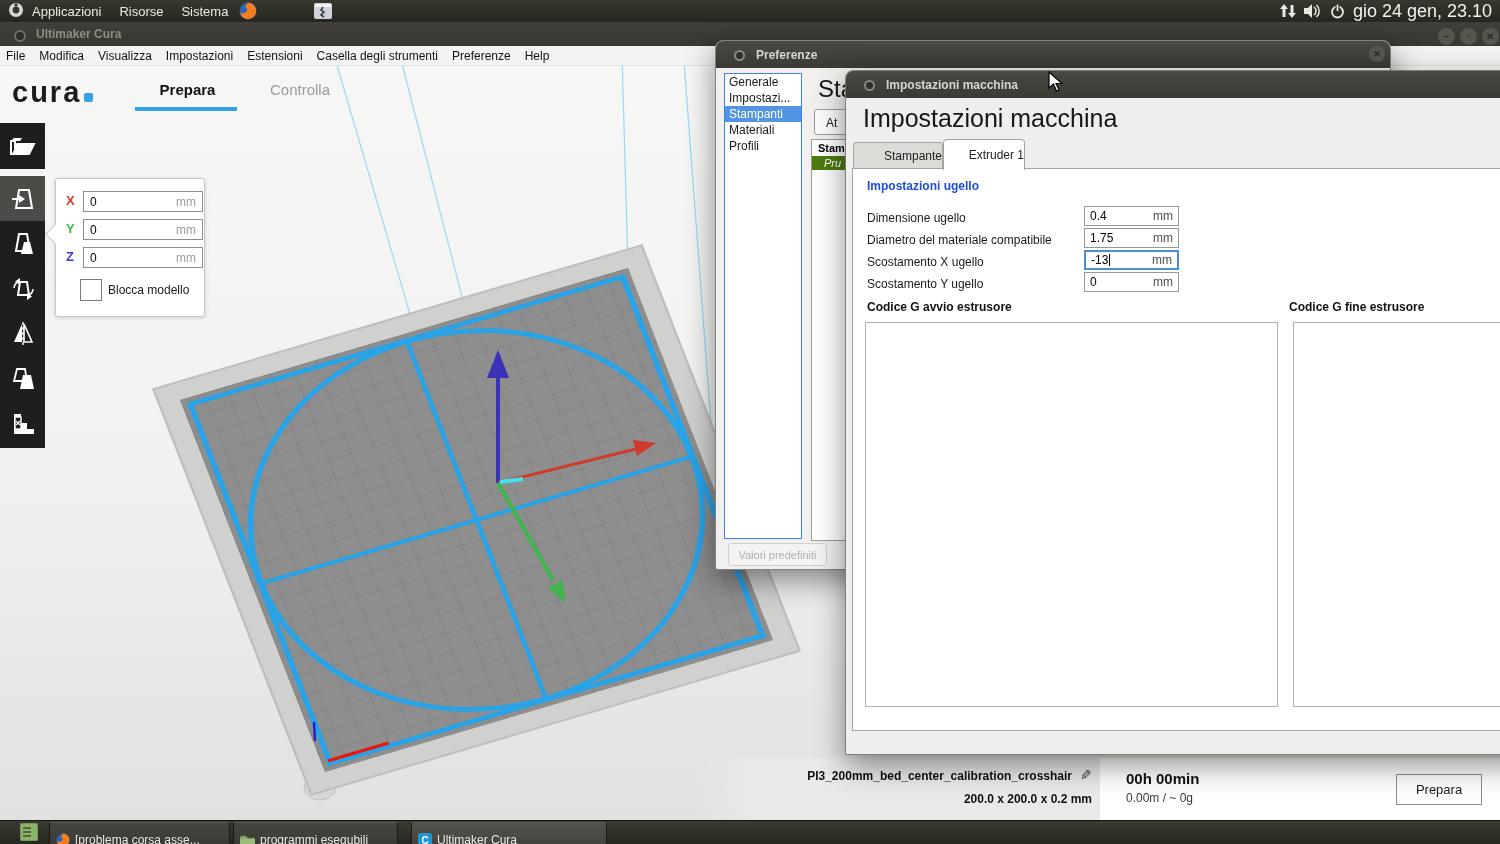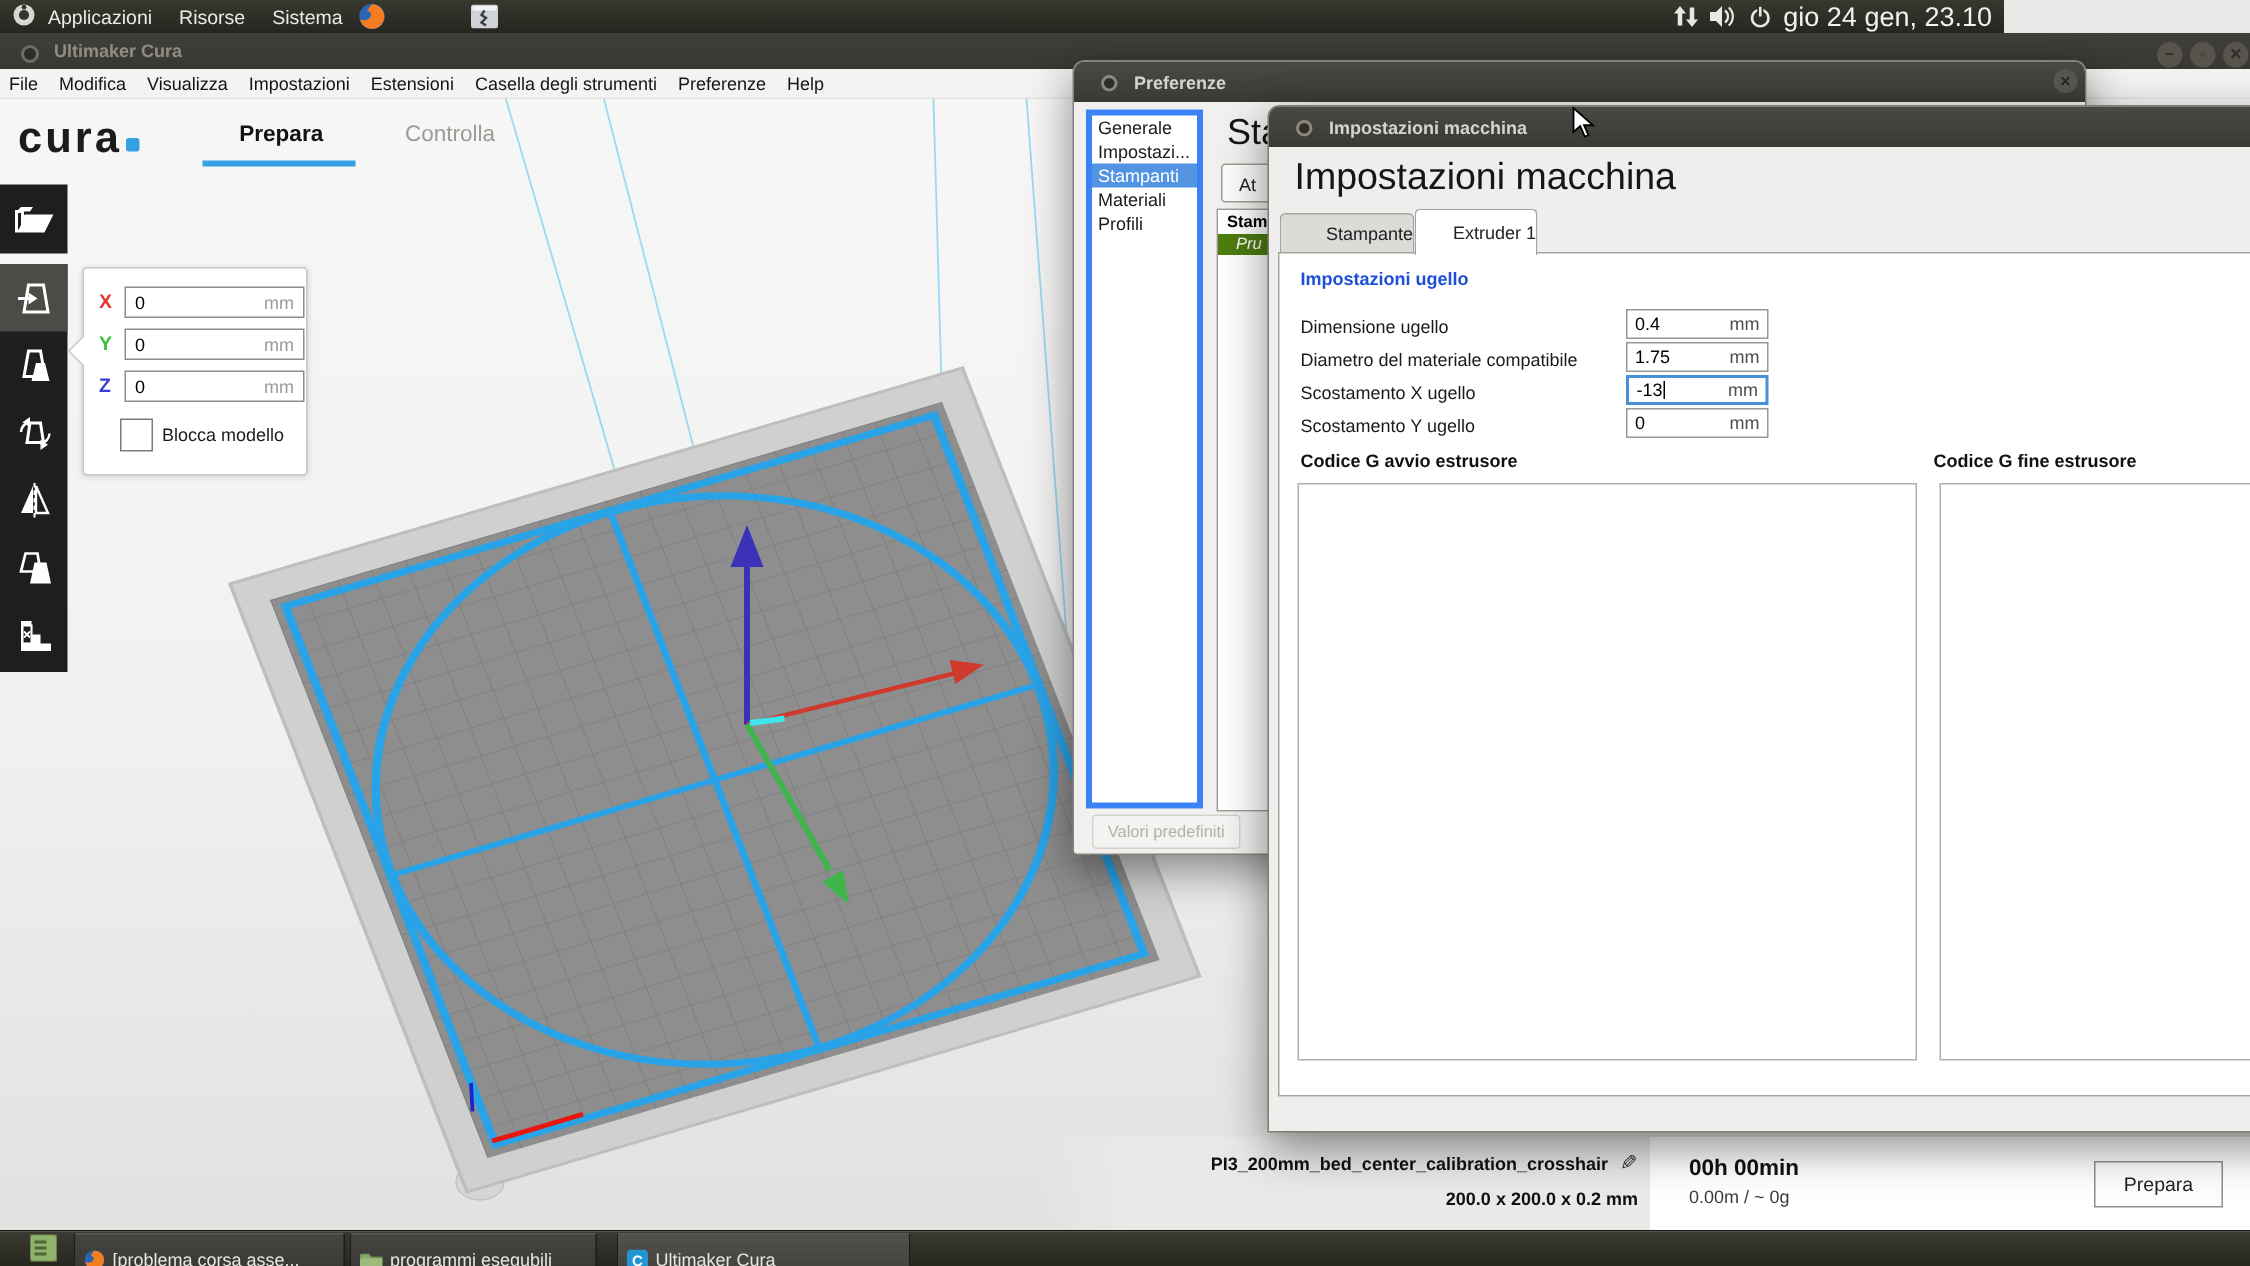--- a/index.html
+++ b/index.html
@@ -2,21 +2,21 @@
 <html><head>
 <meta charset="utf-8">
 <style>
   html,body{margin:0;padding:0;background:#222;}
   #root{position:relative;width:1500px;height:844px;overflow:hidden;
         font-family:"Liberation Sans",sans-serif;background:#e9e9e7;
         -webkit-font-smoothing:antialiased;}
   .abs{position:absolute;}
 
   
-  .top-panel{left:0;top:0;width:1336px;height:22px;z-index:30;
+  .top-panel{left:0;top:0;width:1500px;height:22px;z-index:30;
     background:linear-gradient(#39382f,#26251f);color:#eceae4;font-size:13px;}
   .top-panel .menus{position:absolute;left:32px;top:0;height:22px;display:flex;gap:18px;align-items:center;}
   .top-panel .menus span{cursor:default;}
   .tp-icon{position:absolute;top:2px;}
   .tp-right{position:absolute;right:8px;top:0;height:22px;display:flex;align-items:center;gap:8px;}
   .clock{font-size:18px;color:#f2f1ec;}
 
   
   .title-row{left:0;top:22px;width:1500px;height:24px;z-index:5;
     background:linear-gradient(#413f39,#383731);color:#8f8d84;font-size:12px;font-weight:bold;}
@@ -80,21 +80,21 @@
   .dlg-bullet{position:absolute;left:18px;top:9px;width:7px;height:7px;border-radius:50%;
     background:#2e2d28;border:2px solid #8a887e;}
   .dlg-title{position:absolute;left:40px;top:7px;}
 
   .prefs{left:715px;top:40px;width:676px;height:530px;z-index:10;
     background:#f1f0ee;border:1px solid #84827a;border-radius:8px 8px 3px 3px;
     box-shadow:0 10px 30px rgba(0,0,0,.45);box-sizing:border-box;}
   .prefs-close{position:absolute;left:653px;top:5px;width:16px;height:16px;border-radius:50%;
     background:#57564f;color:#26251f;font-size:9px;line-height:16px;text-align:center;font-weight:bold;}
   .prefs-list{position:absolute;left:8px;top:32px;width:78px;height:466px;background:#fff;
-    border:4px solid #3b82f6;font-size:12px;color:#1a1a1a;box-sizing:border-box;}
+    border:1px solid #3b82f6;font-size:12px;color:#1a1a1a;box-sizing:border-box;}
   .prefs-list .item{padding:1px 4px;white-space:nowrap;overflow:hidden;}
   .prefs-list .item.sel{background:#5294e2;color:#fff;}
   .frag-heading{position:absolute;left:102px;top:34px;font-size:24px;color:#161616;white-space:nowrap;}
   .frag-btn{position:absolute;left:98px;top:68px;width:40px;height:26px;background:#fbfbfa;
     border:1px solid #9e9d97;border-radius:3px;font-size:12px;color:#222;line-height:26px;padding-left:11px;box-sizing:border-box;}
   .frag-table{position:absolute;left:95px;top:98px;width:42px;height:402px;background:#fff;
     border:1px solid #9e9d97;font-size:11px;box-sizing:border-box;overflow:hidden;}
   .frag-col{font-weight:bold;padding:2px 0 2px 6px;white-space:nowrap;}
   .frag-row{background:#4d7c0f;color:#fff;font-style:italic;padding:1px 0 1px 12px;white-space:nowrap;}
   .defaults-btn{position:absolute;left:12px;top:502px;width:97px;height:21px;background:#f4f3f1;

